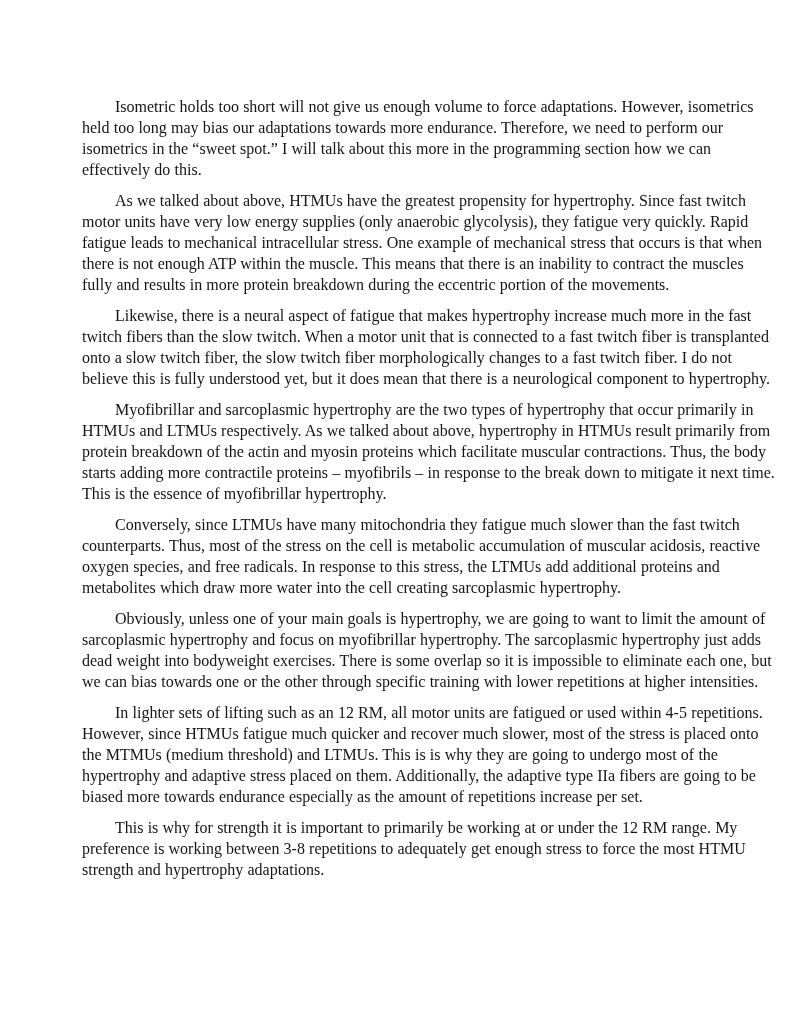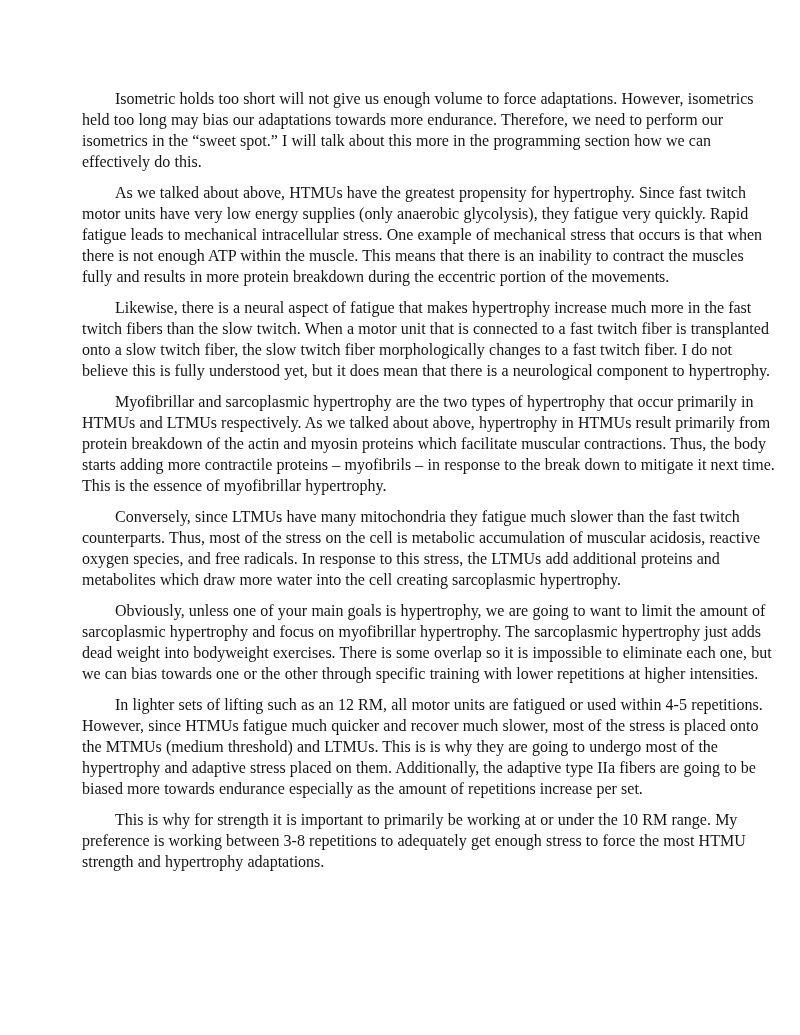--- a/index.html
+++ b/index.html
@@ -20,32 +20,32 @@
     left: 82px;
     top: 88px;
     width: 696px;
     color: #141414;
     font-family: "Liberation Serif", "DejaVu Serif", serif;
     font-size: 16px;
     line-height: 21px;
     text-align: left;
   }
   .para {
-    margin: 0 0 10px 0;
+    margin: 8px 0 10px 0;
     text-indent: 33px;
     word-spacing: 0.2px;
   }
 </style>
 </head>
 <body>
 
 <div class="page">
   <div class="text-block">
     <p class="para">Isometric holds too short will not give us enough volume to force adaptations. However, isometrics held too long may bias our adaptations towards more endurance. Therefore, we need to perform our isometrics in the “sweet spot.” I will talk about this more in the programming section how we can effectively do this.</p>
     <p class="para">As we talked about above, HTMUs have the greatest propensity for hypertrophy. Since fast twitch motor units have very low energy supplies (only anaerobic glycolysis), they fatigue very quickly. Rapid fatigue leads to mechanical intracellular stress. One example of mechanical stress that occurs is that when there is not enough ATP within the muscle. This means that there is an inability to contract the muscles fully and results in more protein breakdown during the eccentric portion of the movements.</p>
     <p class="para">Likewise, there is a neural aspect of fatigue that makes hypertrophy increase much more in the fast twitch fibers than the slow twitch. When a motor unit that is connected to a fast twitch fiber is transplanted onto a slow twitch fiber, the slow twitch fiber morphologically changes to a fast twitch fiber. I do not believe this is fully understood yet, but it does mean that there is a neurological component to hypertrophy.</p>
     <p class="para">Myofibrillar and sarcoplasmic hypertrophy are the two types of hypertrophy that occur primarily in HTMUs and LTMUs respectively. As we talked about above, hypertrophy in HTMUs result primarily from protein breakdown of the actin and myosin proteins which facilitate muscular contractions. Thus, the body starts adding more contractile proteins – myofibrils – in response to the break down to mitigate it next time. This is the essence of myofibrillar hypertrophy.</p>
     <p class="para">Conversely, since LTMUs have many mitochondria they fatigue much slower than the fast twitch counterparts. Thus, most of the stress on the cell is metabolic accumulation of muscular acidosis, reactive oxygen species, and free radicals. In response to this stress, the LTMUs add additional proteins and metabolites which draw more water into the cell creating sarcoplasmic hypertrophy.</p>
     <p class="para">Obviously, unless one of your main goals is hypertrophy, we are going to want to limit the amount of sarcoplasmic hypertrophy and focus on myofibrillar hypertrophy. The sarcoplasmic hypertrophy just adds dead weight into bodyweight exercises. There is some overlap so it is impossible to eliminate each one, but we can bias towards one or the other through specific training with lower repetitions at higher intensities.</p>
     <p class="para">In lighter sets of lifting such as an 12 RM, all motor units are fatigued or used within 4-5 repetitions. However, since HTMUs fatigue much quicker and recover much slower, most of the stress is placed onto the MTMUs (medium threshold) and LTMUs. This is is why they are going to undergo most of the hypertrophy and adaptive stress placed on them. Additionally, the adaptive type IIa fibers are going to be biased more towards endurance especially as the amount of repetitions increase per set.</p>
-    <p class="para">This is why for strength it is important to primarily be working at or under the 10 RM range. My preference is working between 3-8 repetitions to adequately get enough stress to force the most HTMU strength and hypertrophy adaptations.</p>
+    <p class="para">This is why for strength it is important to primarily be working at or under the 12 RM range. My preference is working between 3-8 repetitions to adequately get enough stress to force the most HTMU strength and hypertrophy adaptations.</p>
   </div>
 </div>
 
 </body></html>

